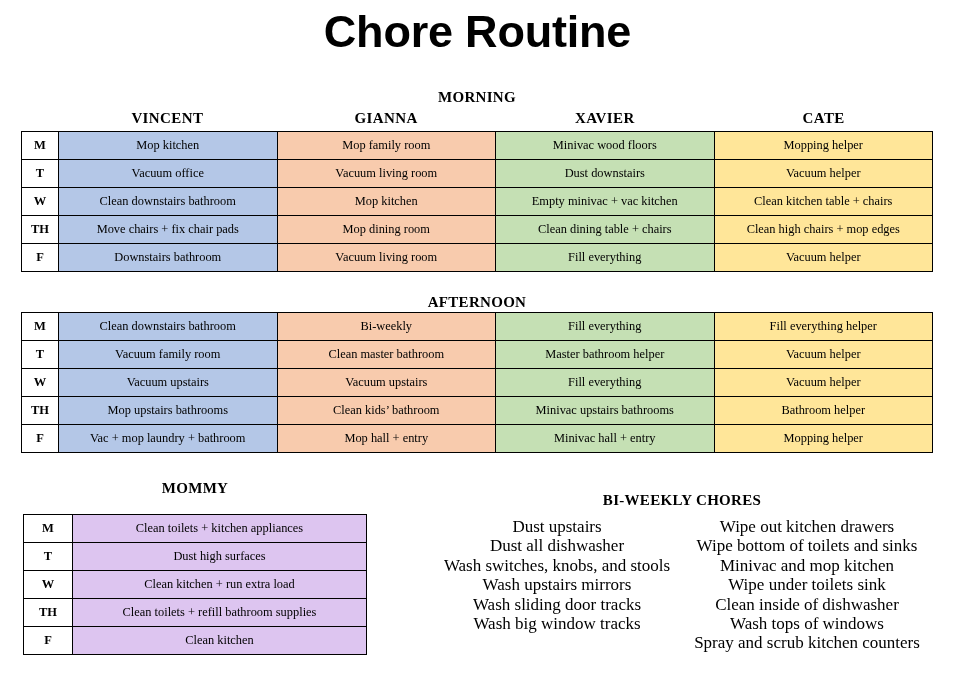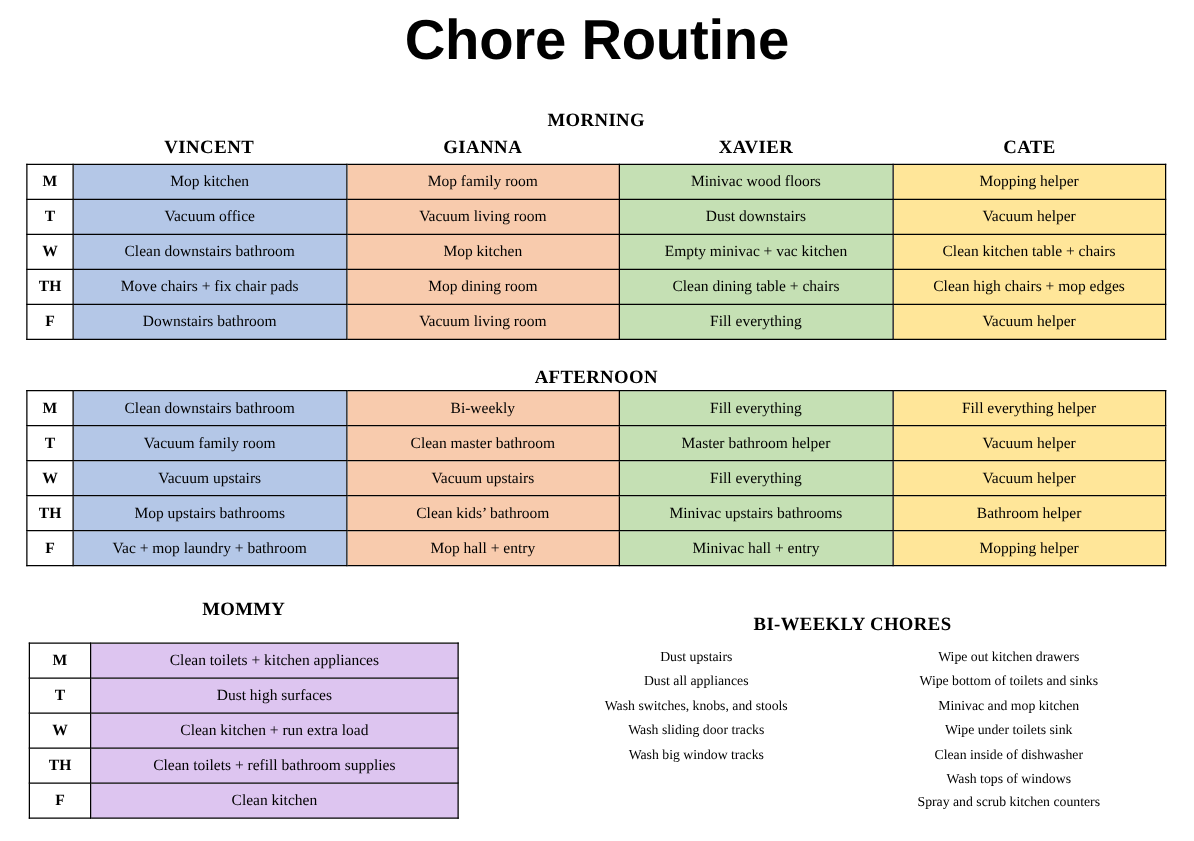--- a/index.html
+++ b/index.html
@@ -134,21 +134,21 @@
     left: 432px;
     top: 517px;
     width: 500px;
     display: flex;
   }
   .biweekly-col {
     flex: 1 1 0;
     text-align: center;
   }
   .biweekly-item {
-    font-size: 11px;
+    font-size: 17px;
     line-height: 19.4px;
     white-space: nowrap;
   }
 </style>
 </head>
 <body>
 
 <div class="page">
 
   <div class="title">Chore Routine</div>
@@ -287,22 +287,23 @@
         <td class="c-purple">Clean kitchen</td>
       </tr>
     </tbody>
   </table>
 
   <div class="section-heading" id="biweekly-heading">BI-WEEKLY CHORES</div>
 
   <div class="biweekly-lists">
     <div class="biweekly-col">
       <div class="biweekly-item">Dust upstairs</div>
-      <div class="biweekly-item">Dust all appliances</div>
+      <div class="biweekly-item">Dust all dishwasher</div>
       <div class="biweekly-item">Wash switches, knobs, and stools</div>
+      <div class="biweekly-item">Wash upstairs mirrors</div>
       <div class="biweekly-item">Wash sliding door tracks</div>
       <div class="biweekly-item">Wash big window tracks</div>
     </div>
     <div class="biweekly-col">
       <div class="biweekly-item">Wipe out kitchen drawers</div>
       <div class="biweekly-item">Wipe bottom of toilets and sinks</div>
       <div class="biweekly-item">Minivac and mop kitchen</div>
       <div class="biweekly-item">Wipe under toilets sink</div>
       <div class="biweekly-item">Clean inside of dishwasher</div>
       <div class="biweekly-item">Wash tops of windows</div>

